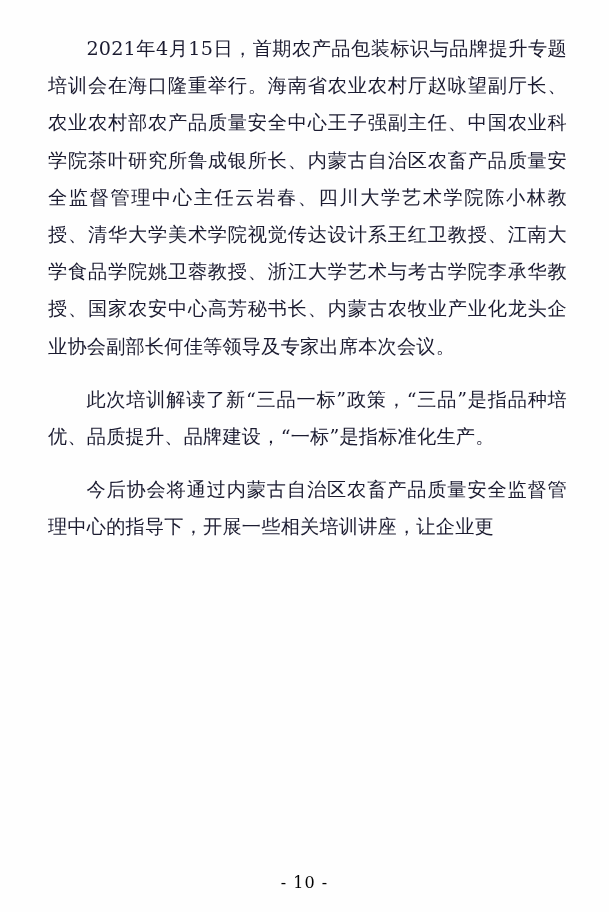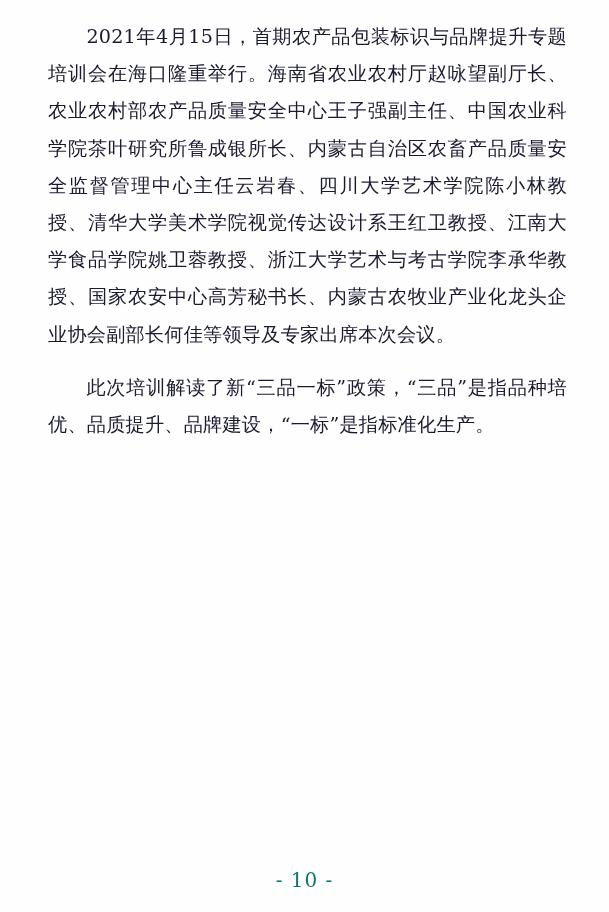--- a/index.html
+++ b/index.html
@@ -13,21 +13,21 @@
     overflow: hidden;
     font-family: "DejaVu Serif", "Liberation Serif", serif;
     color: #1a1a2e;
   }
   .page {
     position: relative;
     width: 609px;
     height: 912px;
     background: #fefefe;
     box-sizing: border-box;
-    padding: 18px 42px 0 48px;
+    padding: 30px 42px 0 48px;
   }
   .doc-body {
     display: block;
   }
   .para {
     margin: 0 0 0 0;
     font-size: 19.2px;
     line-height: 37.2px;
     text-align: justify;
     text-justify: inter-ideograph;
@@ -38,28 +38,29 @@
   }
   .para + .para {
     margin-top: 16px;
   }
   .page-number {
     position: absolute;
     left: 0;
     right: 0;
     bottom: 20px;
     text-align: center;
-    font-size: 20px;
-    color: #0f766e;
+    font-size: 16px;
+    color: #000000;
     font-family: "DejaVu Serif", "Liberation Serif", serif;
     letter-spacing: 1px;
   }
 </style>
 </head>
 <body>
 
 <div class="page">
   <div class="doc-body">
     <p class="para">2021年4月15日，首期农产品包装标识与品牌提升专题培训会在海口隆重举行。海南省农业农村厅赵咏望副厅长、农业农村部农产品质量安全中心王子强副主任、中国农业科学院茶叶研究所鲁成银所长、内蒙古自治区农畜产品质量安全监督管理中心主任云岩春、四川大学艺术学院陈小林教授、清华大学美术学院视觉传达设计系王红卫教授、江南大学食品学院姚卫蓉教授、浙江大学艺术与考古学院李承华教授、国家农安中心高芳秘书长、内蒙古农牧业产业化龙头企业协会副部长何佳等领导及专家出席本次会议。</p>
     <p class="para">此次培训解读了新“三品一标”政策，“三品”是指品种培优、品质提升、品牌建设，“一标”是指标准化生产。</p>
+    <p class="para">今后协会将通过内蒙古自治区农畜产品质量安全监督管理中心的指导下，开展一些相关培训讲座，让企业更</p>
   </div>
   <div class="page-number">- 10 -</div>
 </div>
 
 </body></html>

